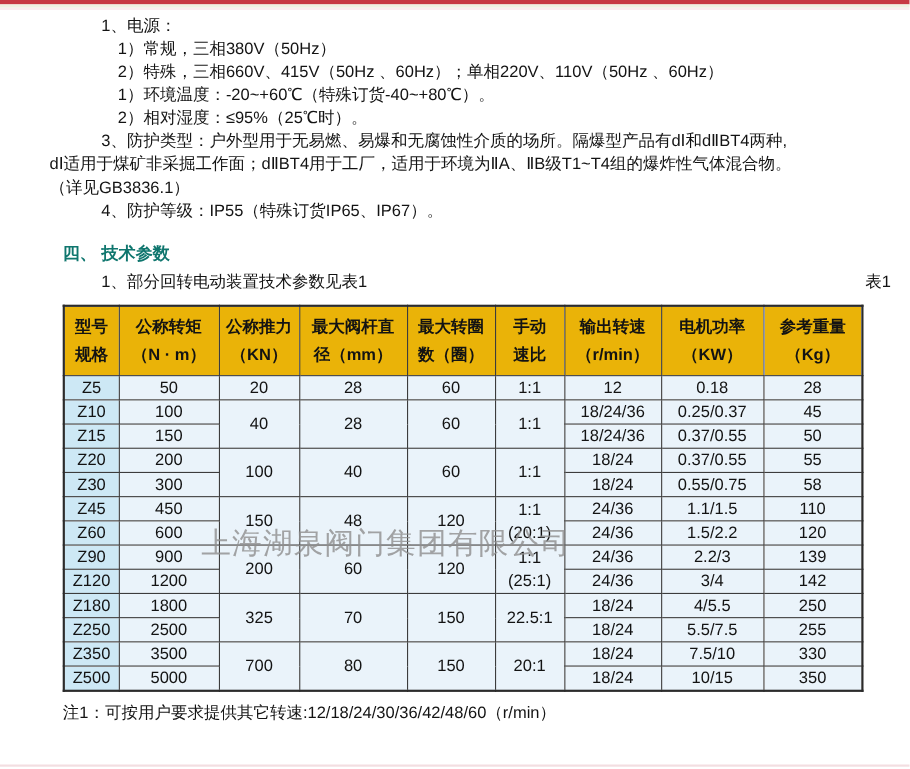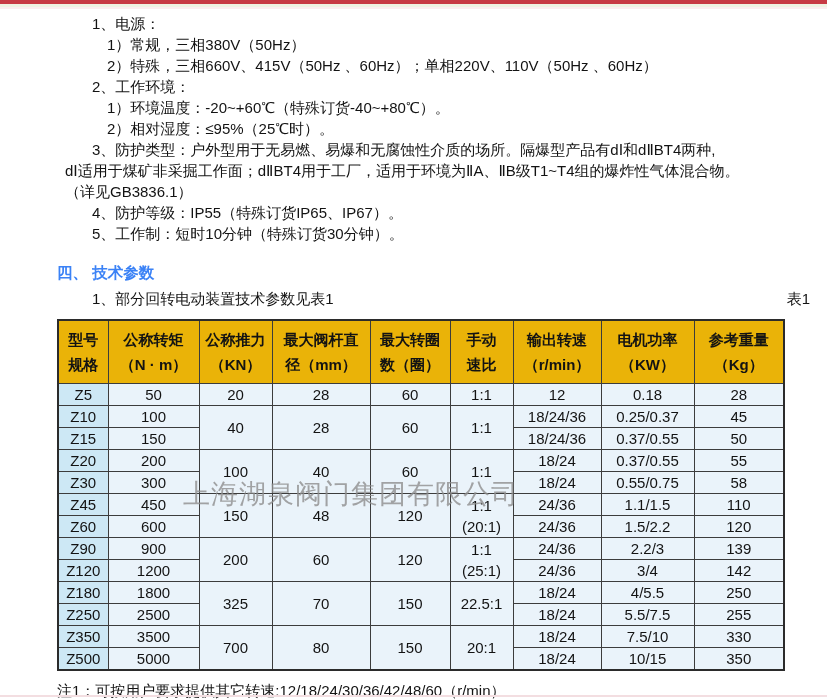--- a/index.html
+++ b/index.html
@@ -10,27 +10,27 @@
     color:#131313;
     position:relative;
     overflow:hidden;
   }
   .bar-red   { height:4px; background:#c73a44; }
   .bar-green { height:3px; background:#eef2e2; }
   .bar-pink  { height:2px; background:#fbeef0; }
 
   .content { padding:4px 17px 0 45px; font-size:15px; }
   .line { line-height:21px; white-space:nowrap; }
-  .l0 { padding-left:0;margin-left:20px; }
+  .l0 { padding-left:0; }
   .l1 { padding-left:47px; }
   .l2 { padding-left:62px; }
 
   .heading {
     margin-top:18px; padding-left:12px;
-    color:#3b82f6; font-weight:bold; font-size:15.5px; line-height:21px;
+    color:#0f766e; font-weight:bold; font-size:15.5px; line-height:21px;
   }
   .subrow { display:flex; justify-content:space-between; margin-top:5px; line-height:21px; }
   .subrow .sub { padding-left:47px;text-align:center; }
   .subrow .tbl-label { padding-right:0; }
 
   table.tech {
     border-collapse:collapse; table-layout:fixed;
     width:726px; margin:10px 0 0 12px;
     border:2px solid #2b2b2b;
   }
@@ -62,28 +62,26 @@
 
 <div class="bar-red"></div>
 <div class="bar-green"></div>
 <div class="bar-pink"></div>
 
 <div class="content">
 
   <div class="line l1">1、电源：</div>
   <div class="line l2">1）常规，三相380V（50Hz）</div>
   <div class="line l2">2）特殊，三相660V、415V（50Hz 、60Hz）；单相220V、110V（50Hz 、60Hz）</div>
-  <div class="line l1">2、工作环境：</div>
   <div class="line l2">1）环境温度：-20~+60℃（特殊订货-40~+80℃）。</div>
   <div class="line l2">2）相对湿度：≤95%（25℃时）。</div>
   <div class="line l1">3、防护类型：户外型用于无易燃、易爆和无腐蚀性介质的场所。隔爆型产品有dⅠ和dⅡBT4两种,</div>
   <div class="line l0">dⅠ适用于煤矿非采掘工作面；dⅡBT4用于工厂，适用于环境为ⅡA、ⅡB级T1~T4组的爆炸性气体混合物。</div>
   <div class="line l0">（详见GB3836.1）</div>
   <div class="line l1">4、防护等级：IP55（特殊订货IP65、IP67）。</div>
-  <div class="line l1">5、工作制：短时10分钟（特殊订货30分钟）。</div>
 
   <div class="heading">四、 技术参数</div>
 
   <div class="subrow">
     <span class="sub">1、部分回转电动装置技术参数见表1</span>
     <span class="tbl-label">表1</span>
   </div>
 
   <table class="tech">
     <colgroup>

